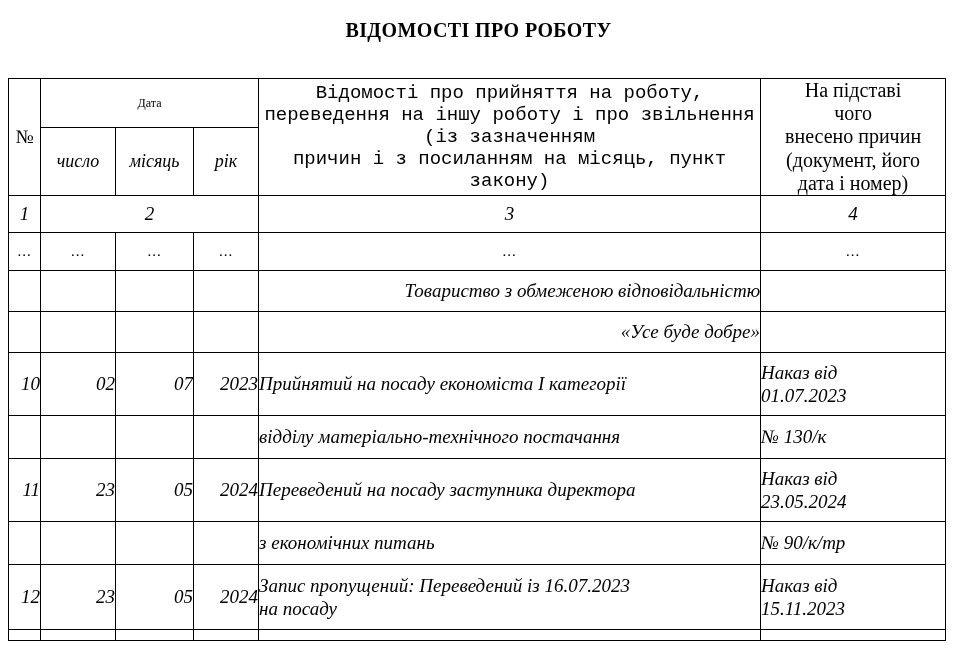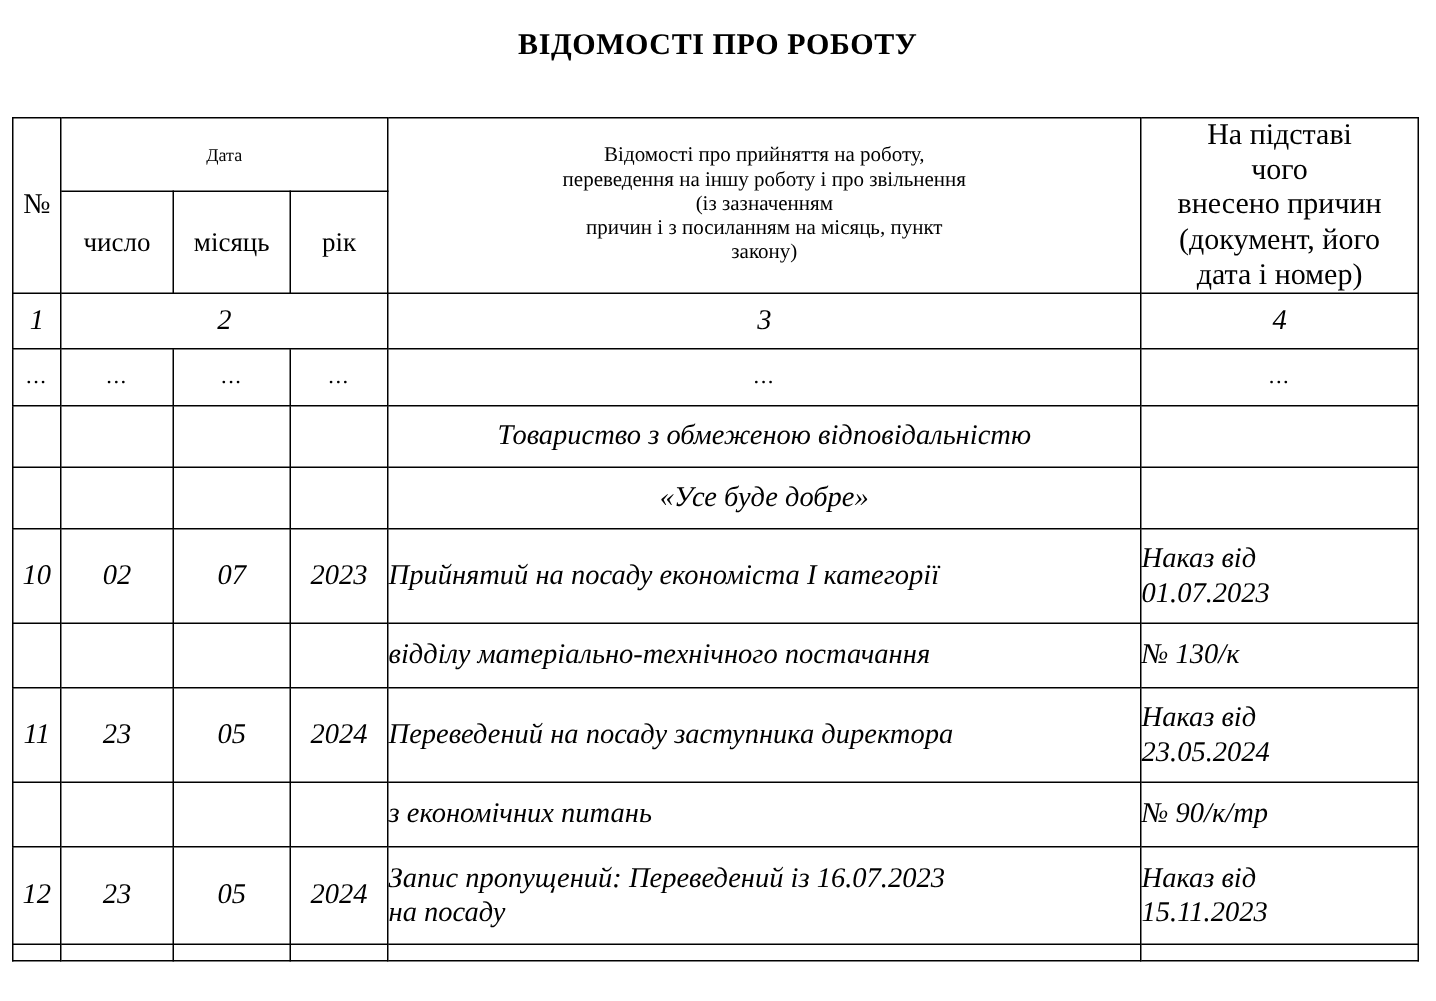--- a/index.html
+++ b/index.html
@@ -65,29 +65,31 @@
     font-weight: bold;
     text-align: center;
     font-size: 12px;
     padding: 5px 2px 6px 2px;
   }
   .hdr-sub {
     font-weight: bold;
     text-align: center;
     font-size: 18px;
     padding: 4px 2px;
+    font-style: italic;
   }
   .hdr-no {
     font-weight: bold;
     text-align: center;
     font-size: 19px;
     padding: 2px;
   }
   .hdr-info {
-    font-size: 14px;
+    font-size: 19px;
+    font-family: Liberation Mono, monospace;
   }
   .hdr-basis {
     font-size: 20px;
   }
   .numrow td {
     text-align: center;
     font-style: italic;
     font-size: 19px;
     height: 36px;
     padding: 2px;
@@ -97,21 +99,21 @@
     font-size: 15px;
     height: 37px;
     color: #000;
     padding: 2px;
     letter-spacing: 1px;
   }
   .body-cell {
     font-style: italic;
     font-size: 19px;
   }
-  .c-center { text-align: center; margin-top: 27px; }
+  .c-center { text-align: right; margin-top: 27px; }
   .c-left { text-align: left; }
   .pad-l { padding-left: 6px; padding-right: 4px; }
   .pad-l4 { padding-left: 5px; padding-right: 3px; }
 
   .r-company td { height: 40px; }
   .r-entry td { height: 62px; }
   .r-cont td { height: 42px; }
   .r-last td { height: 64px; }
   .r-tail td { height: 10px; }
 

